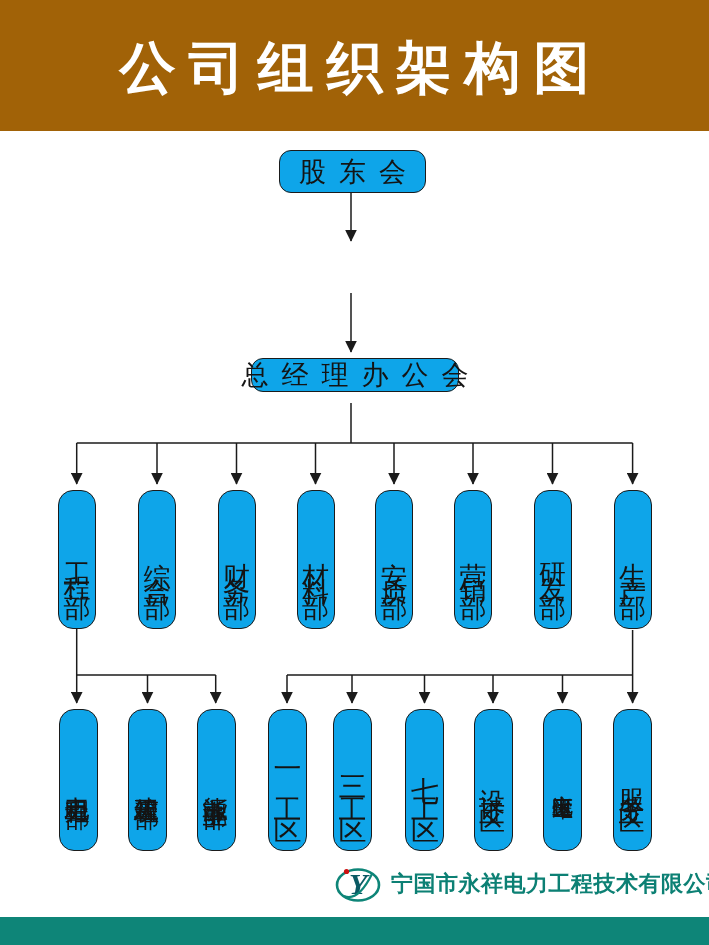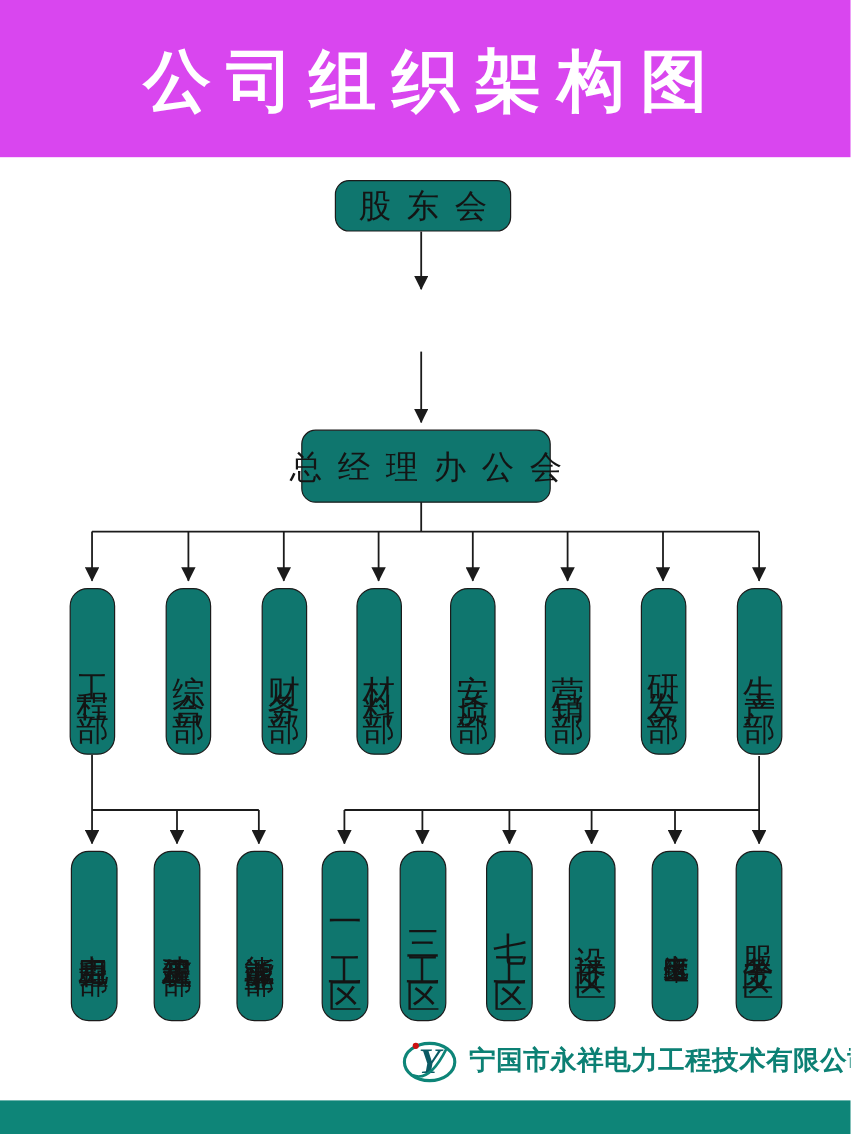--- a/index.html
+++ b/index.html
@@ -2,28 +2,28 @@
 <html><head>
 <meta charset="utf-8">
 <style>
   html,body { margin:0; padding:0; background:#ffffff; }
   .canvas {
     position:relative; width:709px; height:945px; background:#ffffff;
     font-family:"Liberation Sans","DejaVu Sans",sans-serif; overflow:hidden;
   }
   .header {
     position:absolute; left:0; top:0; width:709px; height:131px;
-    background:#d946ef; display:flex; align-items:center; justify-content:center;
+    background:#a16207; display:flex; align-items:center; justify-content:center;
   }
   .title {
     color:#ffffff; font-size:56px; font-weight:900; letter-spacing:13px;
     padding-left:13px; white-space:nowrap; margin-top:6px;
   }
   .box {
-    position:absolute; box-sizing:border-box; background:#0f766e;
+    position:absolute; box-sizing:border-box; background:#0ea5e9;
     border:1.6px solid #1B1B1B; display:flex; align-items:center; justify-content:center;
     color:#141414; z-index:2;
   }
   .hbox { border-radius:12px; font-size:27px; font-weight:500; letter-spacing:13px; padding-left:13px; white-space:nowrap; }
   .vbox {
     border-radius:15px; font-weight:500;
     writing-mode:vertical-rl; text-orientation:upright; white-space:nowrap;
   }
   .v3  { font-size:27px; letter-spacing:15px; padding-top:8px; }
   .v3w { font-size:28px; letter-spacing:21px; padding-top:11px; }
@@ -79,21 +79,21 @@
       <line x1="287" y1="675" x2="632.6" y2="675"></line>
       <line x1="287" y1="675" x2="287" y2="703" marker-end="url(#arr)"></line>
       <line x1="352" y1="675" x2="352" y2="703" marker-end="url(#arr)"></line>
       <line x1="424.5" y1="675" x2="424.5" y2="703" marker-end="url(#arr)"></line>
       <line x1="493" y1="675" x2="493" y2="703" marker-end="url(#arr)"></line>
       <line x1="562.5" y1="675" x2="562.5" y2="703" marker-end="url(#arr)"></line>
     </g>
   </svg>
 
   <div class="box hbox" style="left:279px; top:150px; width:147px; height:43px;">股东会</div>
-  <div class="box hbox" style="left:251px; top:358px; width:208px; height:61px;">总经理办公会</div>
+  <div class="box hbox" style="left:251px; top:358px; width:208px; height:34px;">总经理办公会</div>
 
   <div class="box vbox v3" style="left:58px;    top:490px; width:38px; height:139px;">工程部</div>
   <div class="box vbox v3" style="left:138px;   top:490px; width:38px; height:139px;">综合部</div>
   <div class="box vbox v3" style="left:217.5px; top:490px; width:38px; height:139px;">财务部</div>
   <div class="box vbox v3" style="left:296.5px; top:490px; width:38px; height:139px;">材料部</div>
   <div class="box vbox v3" style="left:375px;   top:490px; width:38px; height:139px;">安质部</div>
   <div class="box vbox v3" style="left:454px;   top:490px; width:38px; height:139px;">营销部</div>
   <div class="box vbox v3" style="left:533.5px; top:490px; width:38px; height:139px;">研发部</div>
   <div class="box vbox v3" style="left:613.6px; top:490px; width:38px; height:139px;">生产部</div>
 

